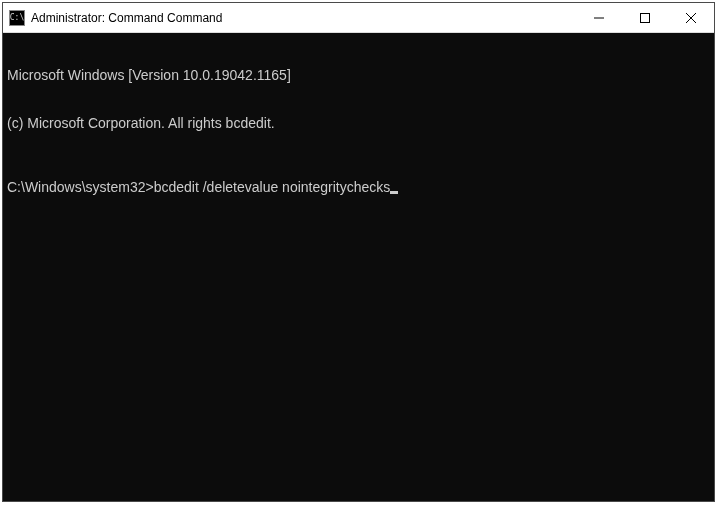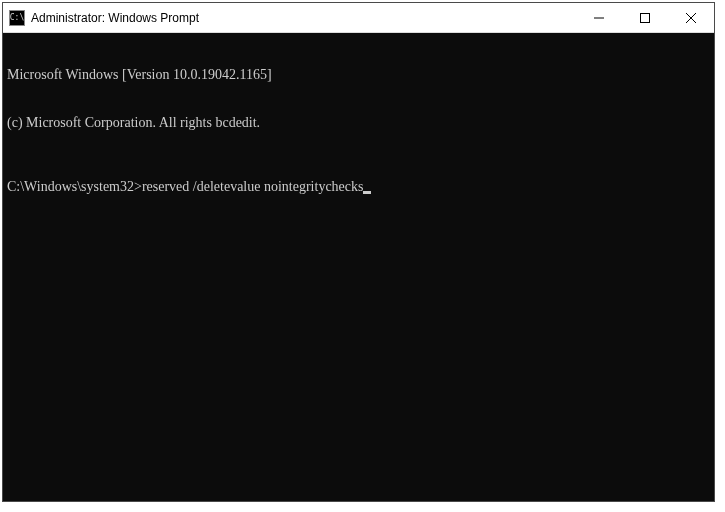--- a/index.html
+++ b/index.html
@@ -64,21 +64,21 @@
       cursor: pointer;
     }
     .control-btn svg {
       width: 10px;
       height: 10px;
     }
     .terminal {
       flex: 1;
       background: #0c0c0c;
       color: #ccc;
-      font-family: Liberation Serif, serif;
+      font-family: Liberation Sans, sans-serif;
       font-size: 14px;
       line-height: 16px;
       padding: 2px 4px;
       white-space: pre;
       overflow: hidden;
       position: relative;
     }
     .terminal-line {
       display: block;
     }
@@ -93,21 +93,21 @@
       vertical-align: bottom;
       margin-bottom: 1px;
     }
   </style>
 </head>
 <body>
 
 <div class="window">
   <div class="titlebar">
     <span class="titlebar-icon">C:\</span>
-    <span class="titlebar-title">Administrator: Windows Prompt</span>
+    <span class="titlebar-title">Administrator: Command Command</span>
     <div class="window-controls">
       <button class="control-btn">
         <svg viewBox="0 0 10 10">
             <line x1="0" y1="5" x2="10" y2="5" stroke="#000" stroke-width="1"></line>
           </svg>
       </button>
       <button class="control-btn">
         <svg viewBox="0 0 10 10">
             <rect x="0.5" y="0.5" width="9" height="9" fill="none" stroke="#000" stroke-width="1"></rect>
           </svg>
@@ -116,15 +116,15 @@
         <svg viewBox="0 0 10 10">
             <line x1="0" y1="0" x2="10" y2="10" stroke="#000" stroke-width="1"></line>
             <line x1="10" y1="0" x2="0" y2="10" stroke="#000" stroke-width="1"></line>
           </svg>
       </button>
     </div>
   </div>
   <div class="terminal">
     <span class="terminal-line">Microsoft Windows [Version 10.0.19042.1165]</span>
     <span class="terminal-line">(c) Microsoft Corporation. All rights bcdedit.</span>
-    <span class="terminal-line prompt-line"><span>C:\Windows\system32&gt;</span><span>reserved /deletevalue nointegritychecks</span><span class="cursor"></span></span>
+    <span class="terminal-line prompt-line"><span>C:\Windows\system32&gt;</span><span>bcdedit /deletevalue nointegritychecks</span><span class="cursor"></span></span>
   </div>
 </div>
 
 </body></html>

